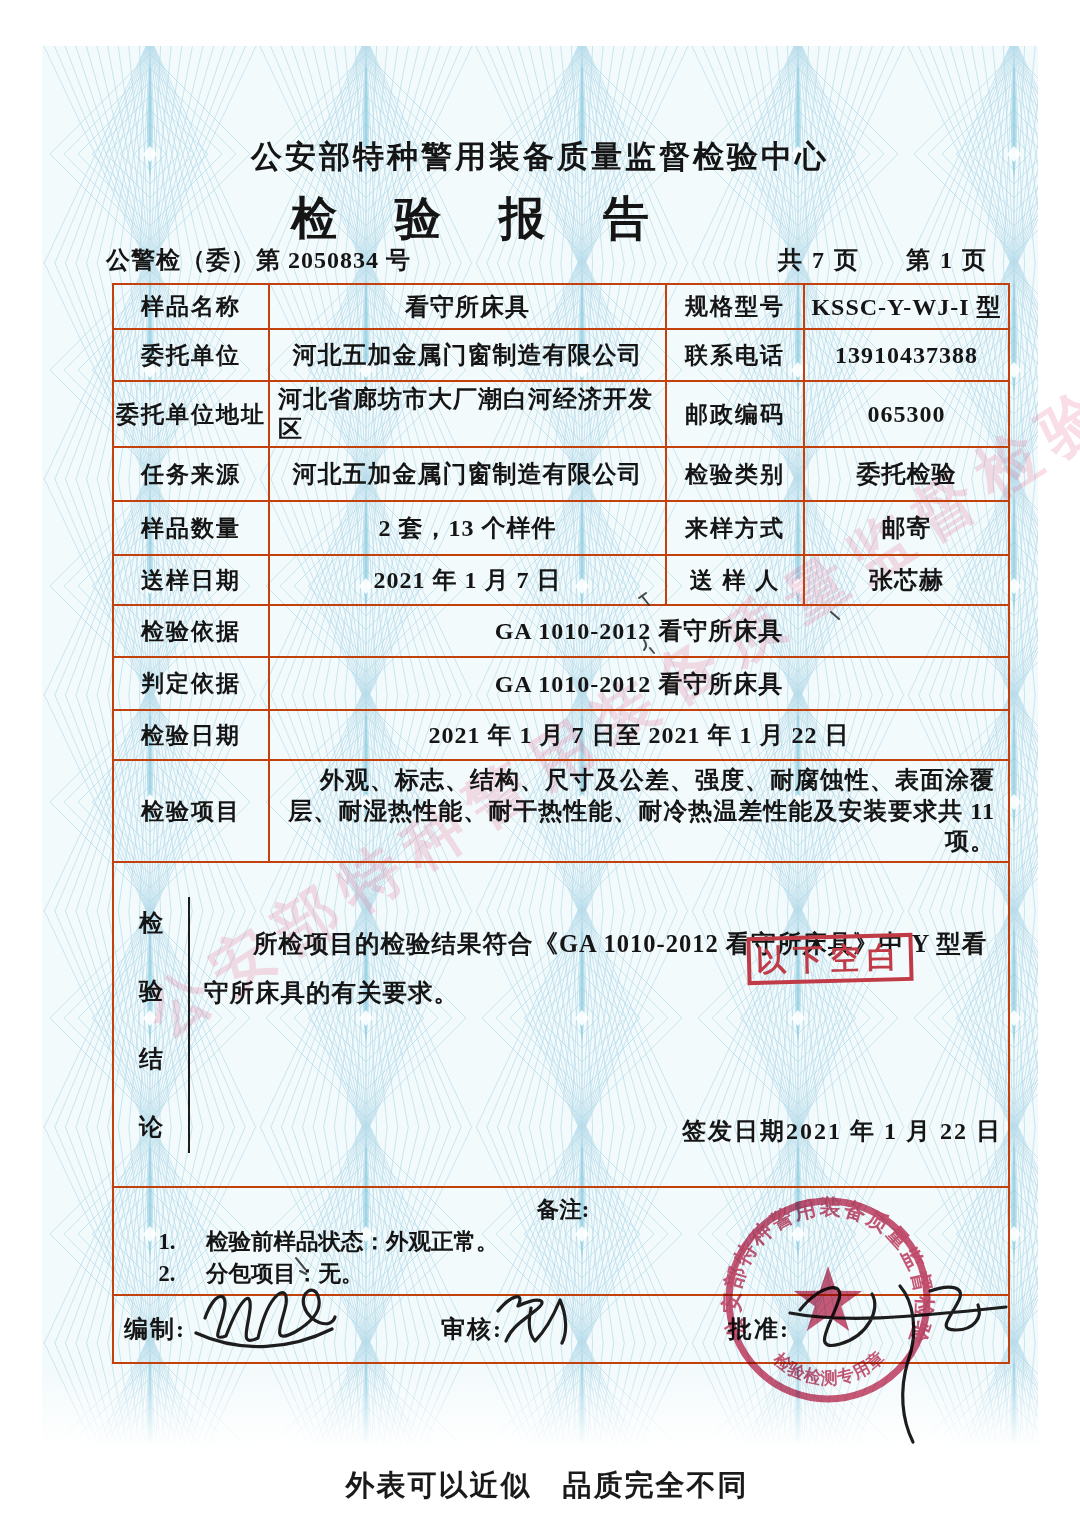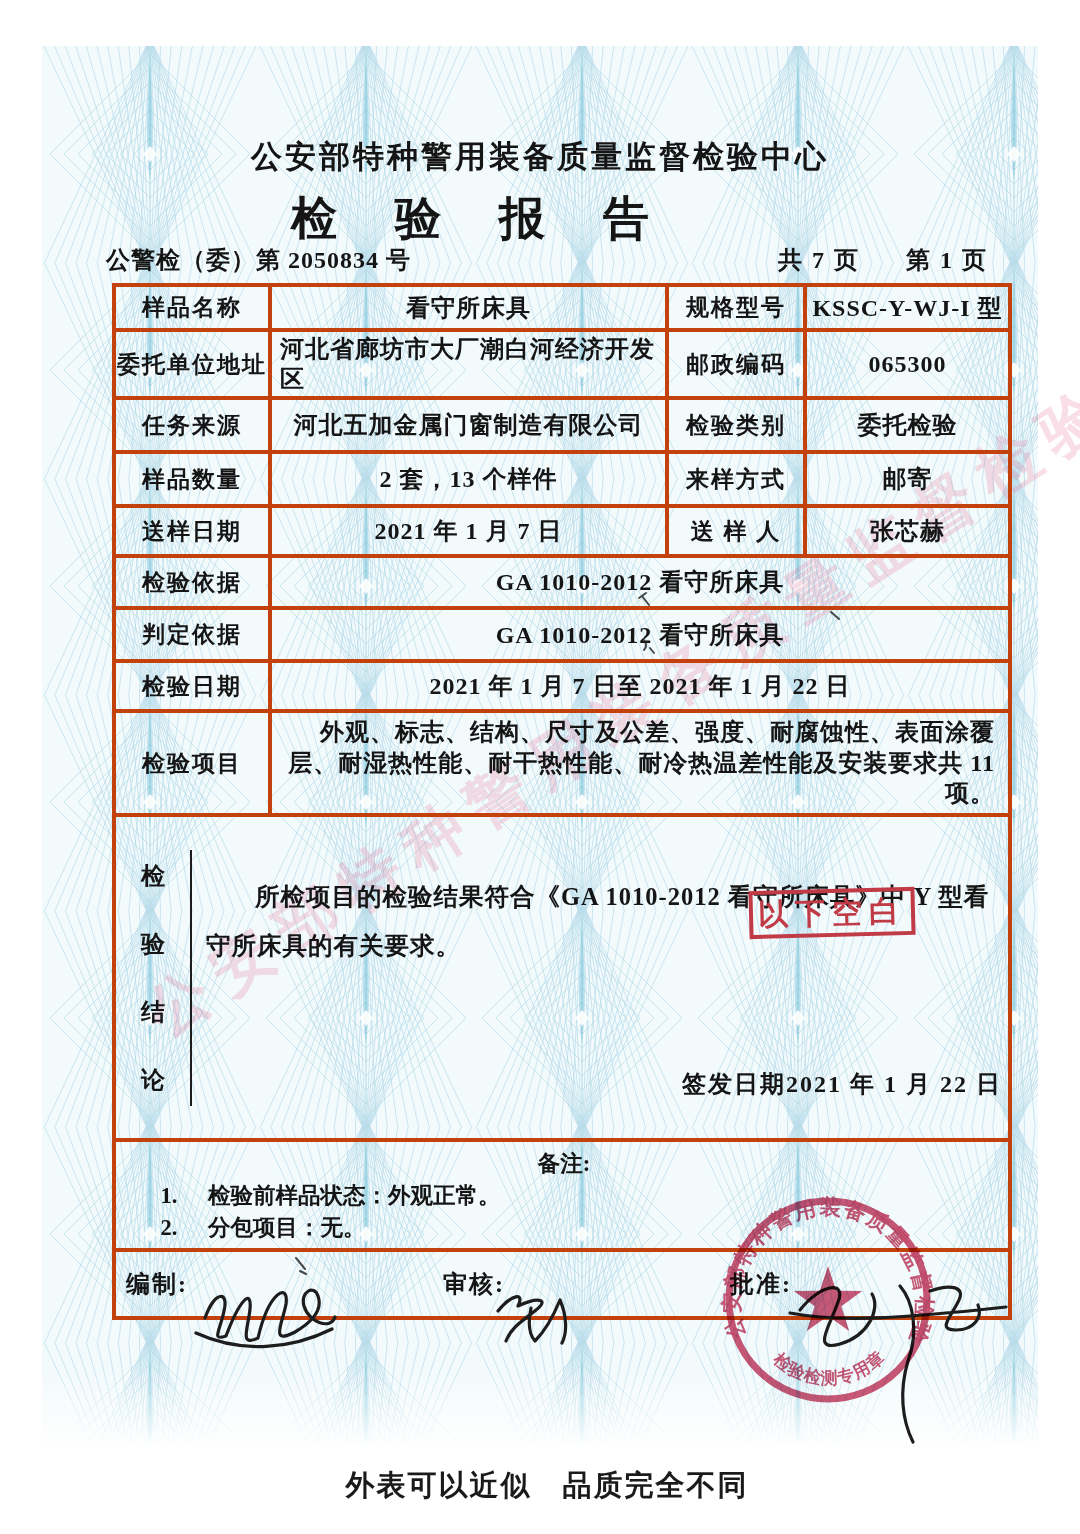--- a/index.html
+++ b/index.html
@@ -19,21 +19,21 @@
   .center-name{position:absolute;left:0;top:136px;width:1080px;text-align:center;z-index:2;
         font-size:31px;font-weight:700;letter-spacing:3px;}
   .doc-title{position:absolute;left:0;top:188px;width:940px;text-align:center;z-index:2;
         font-size:46px;font-weight:700;letter-spacing:58px;padding-left:58px;box-sizing:border-box;}
   .ref-line{position:absolute;left:0;top:244px;width:1080px;z-index:2;font-size:24px;font-weight:600;}
   .ref-no{position:absolute;left:106px;top:0;letter-spacing:1px;}
   .page-info{position:absolute;right:92px;top:0;display:flex;gap:46px;letter-spacing:2px;}
   
   table.report{position:absolute;left:112px;top:283px;width:896px;z-index:2;
         border-collapse:collapse;table-layout:fixed;}
-  table.report td{border:4px solid #c2410c;padding:0;font-weight:600;
+  table.report td{border:2px solid #c2410c;padding:0;font-weight:600;
         text-align:center;vertical-align:middle;overflow:hidden;margin-left:8px;}
   td.lab{font-size:23px;letter-spacing:2px;}
   td.val{font-size:24px;letter-spacing:1px;}
   td.val.left{text-align:left;padding:2px 8px;line-height:1.25;}
   td.val.leftpad{text-align:right;padding:4px 13px 4px 12px;line-height:1.28;}
   
   td.concl-cell{position:relative;padding:0;}
   .concl-wrap{display:flex;height:100%;}
   .concl-strip{width:76px;border-right:2px solid #1c1c1c;display:flex;flex-direction:column;
         align-items:center;justify-content:center;gap:36px;font-size:24px;font-weight:600;
@@ -156,20 +156,26 @@
         <col style="width:138px">
         <col style="width:205px">
       </colgroup>
     <tbody>
       <tr style="height:45px">
         <td class="lab">样品名称</td>
         <td class="val">看守所床具</td>
         <td class="lab">规格型号</td>
         <td class="val">KSSC-Y-WJ-I 型</td>
       </tr>
+      <tr style="height:52px">
+        <td class="lab">委托单位</td>
+        <td class="val">河北五加金属门窗制造有限公司</td>
+        <td class="lab">联系电话</td>
+        <td class="val">13910437388</td>
+      </tr>
       <tr style="height:63px">
         <td class="lab">委托单位地址</td>
         <td class="val left">河北省廊坊市大厂潮白河经济开发区</td>
         <td class="lab">邮政编码</td>
         <td class="val">065300</td>
       </tr>
       <tr style="height:54px">
         <td class="lab">任务来源</td>
         <td class="val">河北五加金属门窗制造有限公司</td>
         <td class="lab">检验类别</td>

